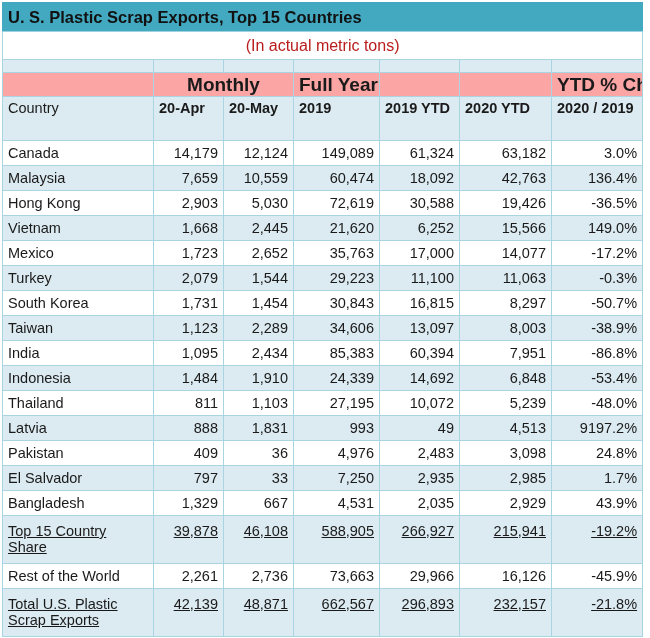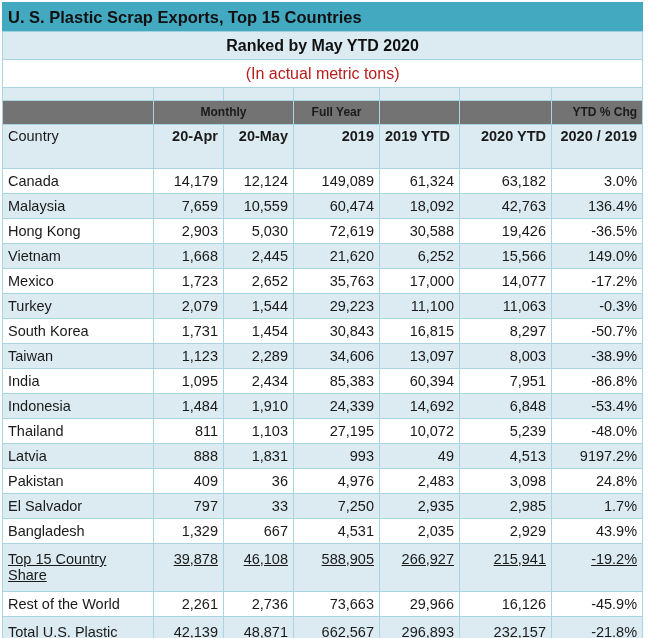--- a/index.html
+++ b/index.html
@@ -64,36 +64,36 @@
     font-size: 16px;
     height: 27px;
     color: #b91c1c;
   }
   
   tr.spacer-row td {
     background: #dcebf1;
     height: 12px;
   }
   tr.group-head td {
-    background: #737373;
+    background: #fca5a5;
     height: 23px;
     font-weight: bold;
-    font-size: 12px;
+    font-size: 19px;
     text-align: center;
   }
   tr.group-head td.right {
     text-align: right;
     margin-top: 13px;
   }
   tr.col-head td {
     background: #dcebf1;
     height: 40px;
     font-weight: bold;
     font-size: 14.5px;
-    text-align: right;
+    text-align: left;
     vertical-align: top;
     padding-top: 3px;
     white-space: normal;
   }
   tr.col-head td.country-head {
     text-align: left;
     font-weight: normal;
     vertical-align: top;
   }
   tr.col-head td.wrap-left {
@@ -130,23 +130,20 @@
       <col style="width:70px">
       <col style="width:86px">
       <col style="width:80px">
       <col style="width:92px">
       <col style="width:91px">
     </colgroup>
     <tbody>
       <tr class="title-band">
         <td colspan="7">U. S. Plastic Scrap Exports, Top 15 Countries</td>
       </tr>
-      <tr class="sub-band">
-        <td colspan="7">Ranked by May YTD 2020</td>
-      </tr>
       <tr class="sub-band2">
         <td colspan="7">(In actual metric tons)</td>
       </tr>
 
       <tr class="spacer-row">
         <td></td>
         <td></td>
         <td></td>
         <td></td>
         <td></td>

